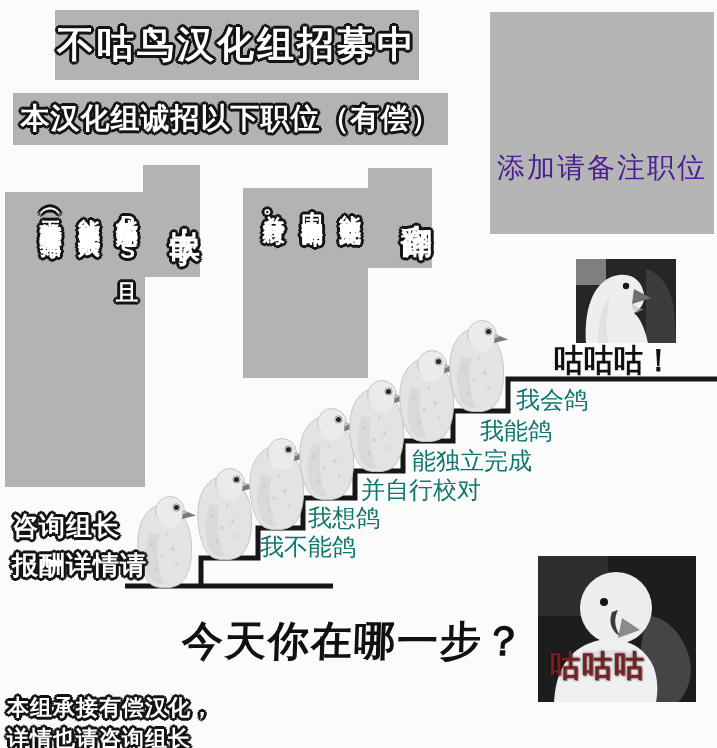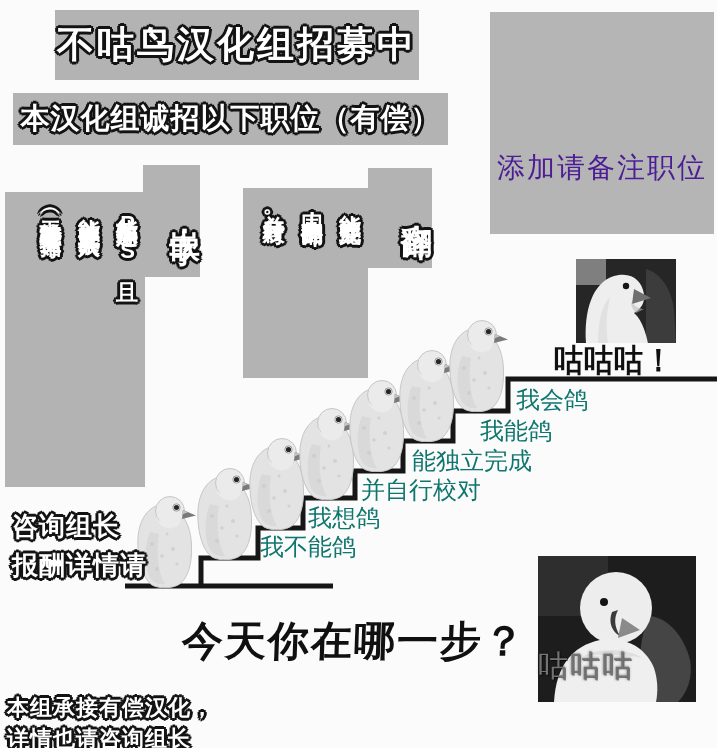--- a/index.html
+++ b/index.html
@@ -67,21 +67,21 @@
   #pigeon-6{left:394px;top:348px;}
   #pigeon-7{left:444px;top:318px;}
   #meme-top-photo{left:576px;top:259px;width:100px;height:84px;}
   #meme-top-caption{
     left:554px;top:341px;width:160px;
     font-size:29px;font-weight:900;letter-spacing:1px;white-space:nowrap;
     transform:scaleY(1.08);color:#101010;
   }
   #meme-bottom{left:538px;top:556px;width:158px;height:146px;}
   #meme-bottom-caption{
-    left:0;top:90px;font-size:30px;font-weight:400;color:#737373;
+    left:12px;top:90px;font-size:30px;font-weight:700;color:#7f1d1d;
     letter-spacing:2px;white-space:nowrap;
     text-shadow:0 0 3px rgba(0,0,0,.55), 1px 1px 0 rgba(0,0,0,.4);
   }
   #question{
     left:182px;top:614px;font-size:41px;font-weight:800;letter-spacing:2px;
     white-space:nowrap;color:#101010;transform:skewX(-2deg);
   }
   #pay-note{left:12px;top:507px;font-size:26px;line-height:39px;letter-spacing:1px;}
   #footer-note{left:7px;top:676px;font-size:22px;line-height:31px;letter-spacing:1px;margin-top:16px;}
   .note-line{white-space:nowrap;}

